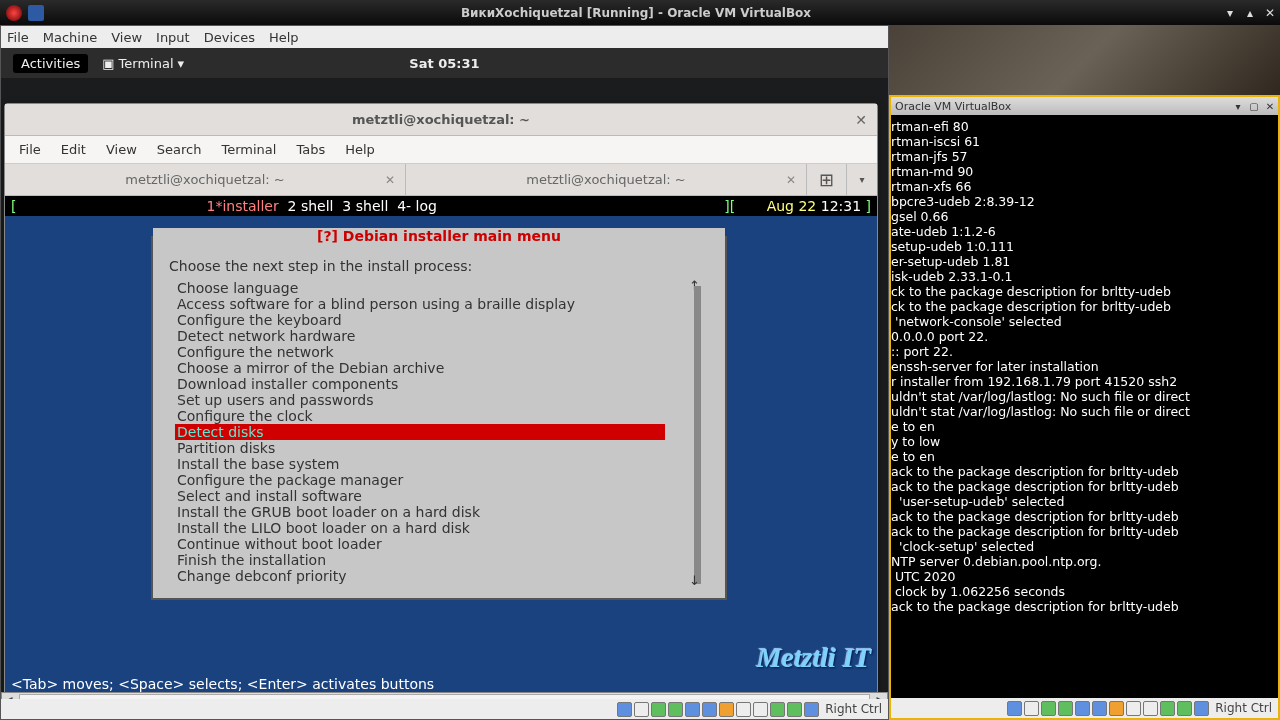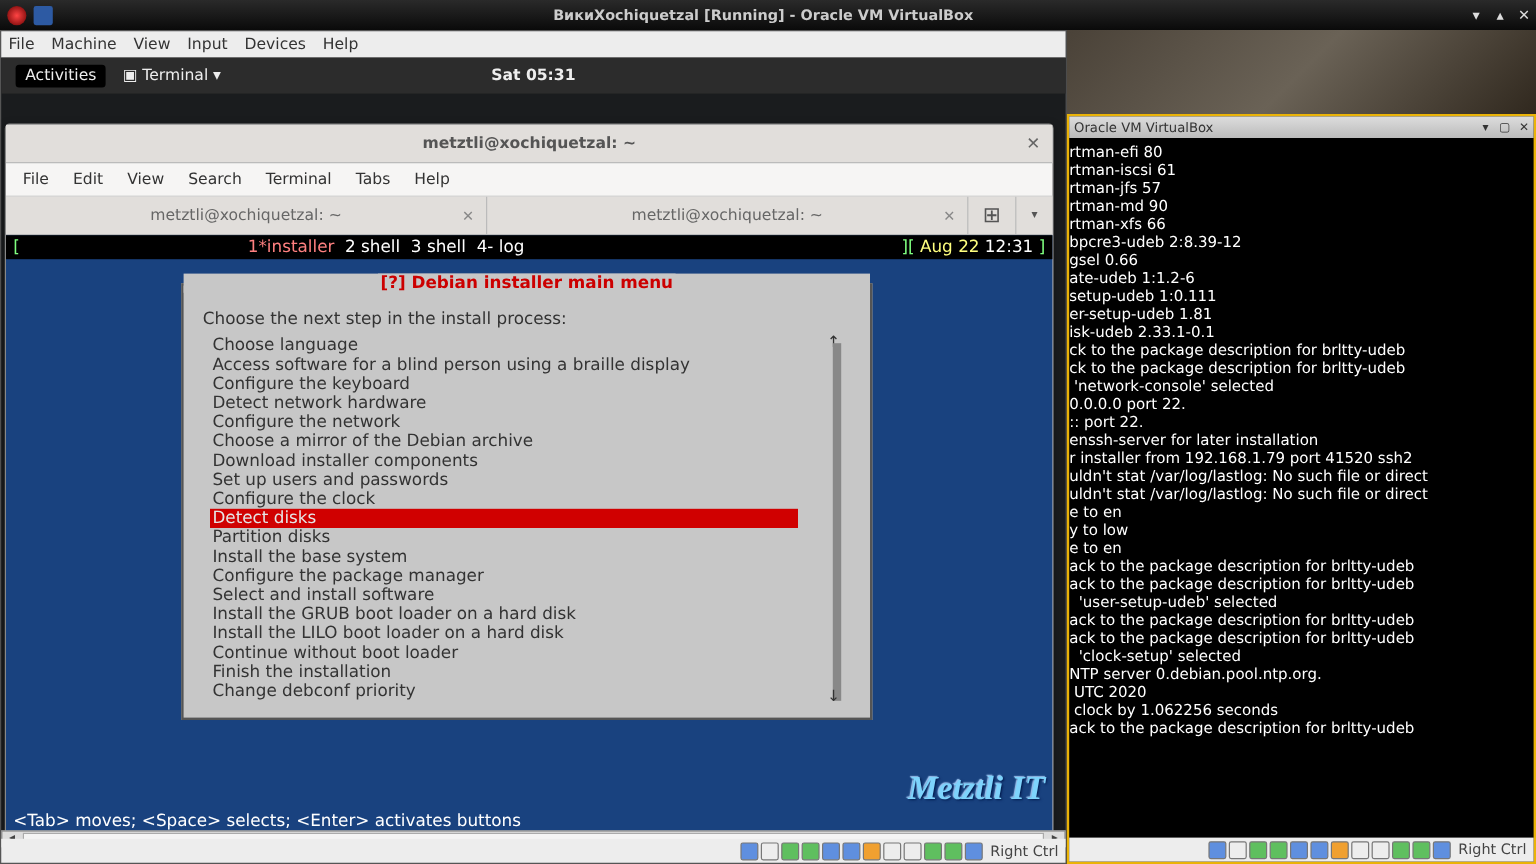--- a/index.html
+++ b/index.html
@@ -29,31 +29,31 @@
 .twin .ttabs .tab { flex:1; display:flex; align-items:center; justify-content:center; position:relative; color:#666; border-right:1px solid #bbb; }
 .twin .ttabs .tab .x { position:absolute; right:10px; color:#888; font-size:12px; }
 .twin .ttabs .add { width:40px; display:flex; align-items:center; justify-content:center; color:#555; font-size:18px; border-right:1px solid #bbb; }
 .twin .ttabs .dd { width:30px; display:flex; align-items:center; justify-content:center; color:#555; font-size:10px; }
 
 
 .tbody { height:498px; background:#19427f; position:relative; font-family:"DejaVu Sans Mono",monospace; font-size:14px; }
 .status { height:20px; background:#000; color:#fff; display:flex; align-items:center; padding:0 6px; }
 .status .seg { white-space:pre; }
 .status .g { color:#7fff7f; }
-.status .y { color:#ffff7f; }
+.status .y { color:#ffff7f;margin-left:27px; }
 .status .r { color:#ff8080; }
 .status .sp { flex:1; }
 
 .dialog { position:absolute; top:40px; left:146px; width:576px; background:#c7c7c7; border:2px solid #555; }
 .dialog .dtitle { text-align:center; color:#c00; background:#c7c7c7; margin-top:-10px; }
 .dialog .dtitle span { background:#c7c7c7; padding:0 2px; font-weight:bold; }
 .dialog .dprompt { color:#333; padding:14px 16px 4px; }
 .dialog .ditems { padding:2px 12px 14px 22px; position:relative; }
 .dialog .ditem { color:#333; padding:0 2px; white-space:pre; }
-.dialog .ditem.sel { background:#d00000; color:#e5e5e5; width:490px; }
+.dialog .ditem.sel { background:#d00000; color:#5eead4; width:490px; }
 .dialog .sb { position:absolute; right:24px; top:8px; bottom:14px; width:7px; background:#888; }
 .dialog .arr { position:absolute; right:25px; color:#333; font-size:13px; }
 
 .hint { position:absolute; bottom:0; left:0; right:0; color:#fff; padding:2px 6px; font-weight:normal; }
 .brand { position:absolute; right:6px; bottom:20px; font-size:28px; font-weight:bold; font-style:italic; color:#7dd3fc; text-shadow:1px 1px 2px #001a4d, -1px -1px 1px #aad4ff; font-family:serif; }
 
 
 .hscroll { position:absolute; left:0; right:0; bottom:13px; height:14px; background:#ddd; border:1px solid #888; display:flex; }
 .hscroll .btn { width:16px; text-align:center; font-size:10px; color:#444; }
 .hscroll .thumb { flex:1; background:#f4f4f4; border:1px solid #aaa; margin:1px; }

